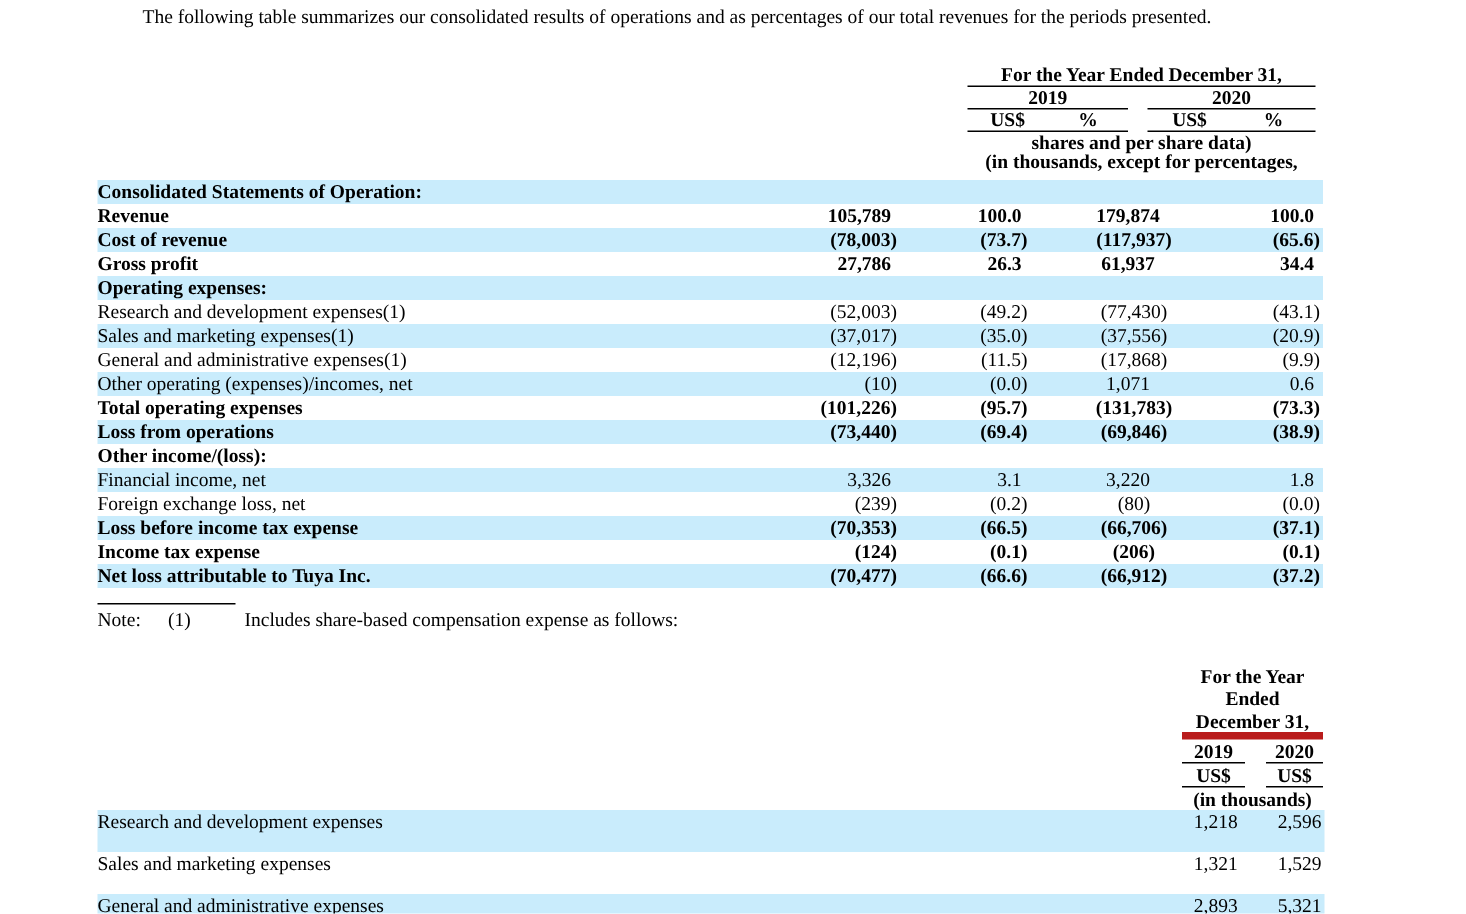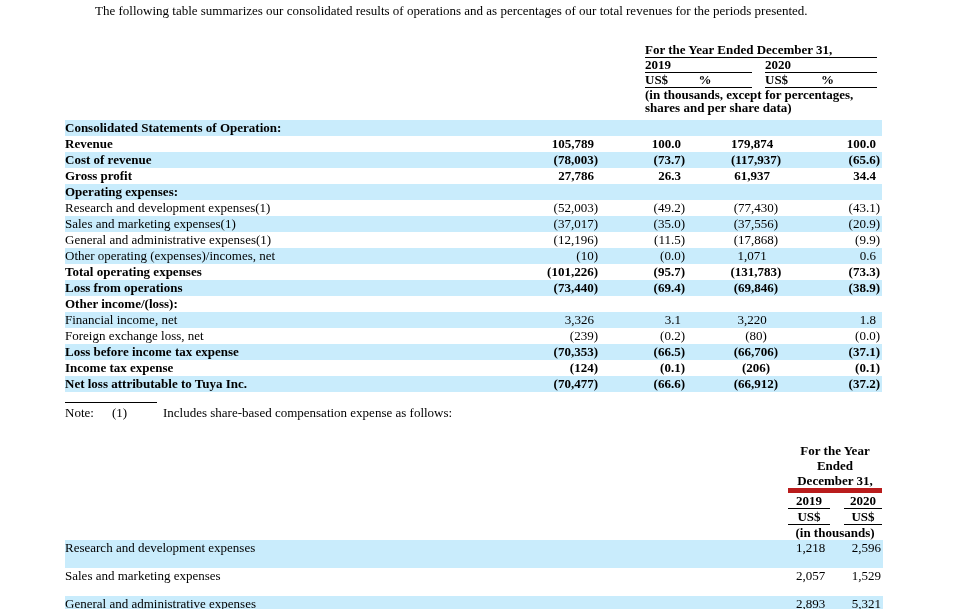--- a/index.html
+++ b/index.html
@@ -3,21 +3,21 @@
 <meta charset="utf-8">
 <style>
   html,body{margin:0;padding:0;}
   body{
     width:977px;height:609px;background:#ffffff;color:#000;
     font-family:"Liberation Serif", serif;font-size:13px;overflow:hidden;
   }
   .intro{margin:3px 0 0 65px;text-indent:30px;white-space:nowrap;line-height:16px;}
 
   
-  .t1-header{width:232px;margin:24px 100px 0 auto;font-weight:bold;text-align:left;}
+  .t1-header{width:232px;margin:24px 100px 0 auto;font-weight:bold;text-align:center;}
   .t1-period{line-height:13px;padding-bottom:1px;border-bottom:1px solid #000;white-space:nowrap;}
   .h-groups{display:flex;gap:13px;}
   .h-groups .grp{line-height:13px;padding-bottom:1px;border-bottom:1px solid #000;}
   .grp1{width:107px;}
   .grp2{width:112px;}
   .h-sub{display:flex;}
   .h-sub span{flex:1;}
   .t1-units{line-height:13px;white-space:nowrap;}
   .t1-units div{line-height:13px;}
 
@@ -71,22 +71,22 @@
     <div class="grp grp1 h-sub">
       <span>US$</span>
       <span>%</span>
     </div>
     <div class="grp grp2 h-sub">
       <span>US$</span>
       <span>%</span>
     </div>
   </div>
   <div class="t1-units">
+    <div>shares and per share data)</div>
     <div>(in thousands, except for percentages,</div>
-    <div>shares and per share data)</div>
   </div>
 </div>
 
 <div class="t1-rows">
     <div class="row shaded bold">
       <div class="lbl">Consolidated Statements of Operation:</div>
       <div class="c1"></div>
       <div class="c2"></div>
       <div class="c3"></div>
       <div class="c4"></div>
@@ -230,21 +230,21 @@
 </div>
 
 <div class="t2-rows">
     <div class="t2row shaded">
       <div class="lbl">Research and development expenses</div>
       <div class="tv1">1,218</div>
       <div class="tv2">2,596</div>
     </div>
     <div class="t2row">
       <div class="lbl">Sales and marketing expenses</div>
-      <div class="tv1">2,057</div>
+      <div class="tv1">1,321</div>
       <div class="tv2">1,529</div>
     </div>
     <div class="t2row shaded sum">
       <div class="lbl">General and administrative expenses</div>
       <div class="tv1">2,893</div>
       <div class="tv2">5,321</div>
     </div>
   </div>
 
 <div class="t2-rows t2-total">

